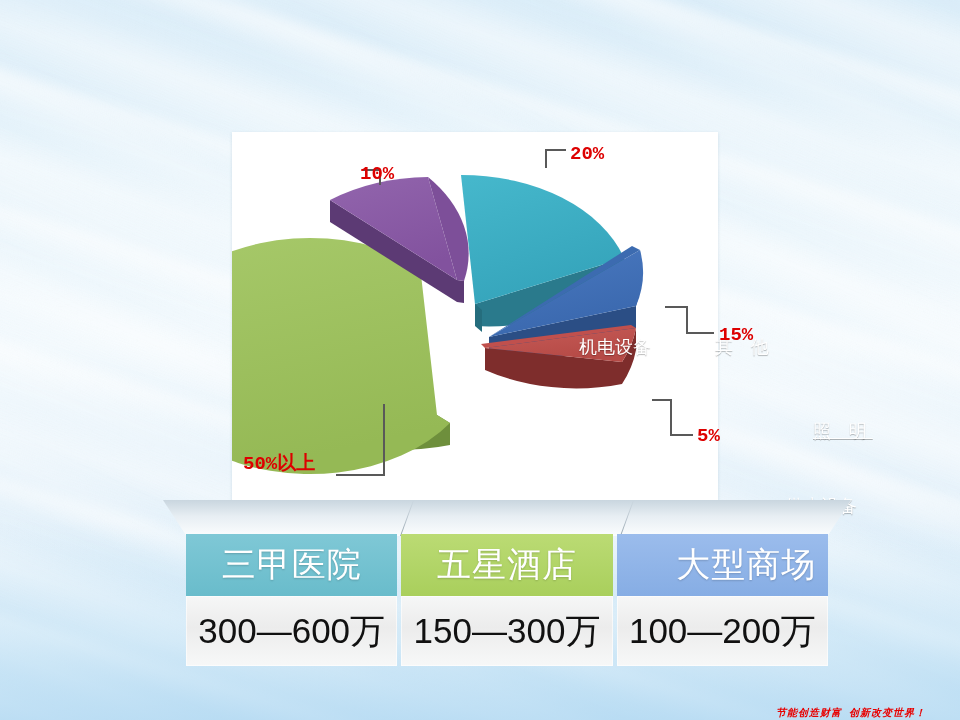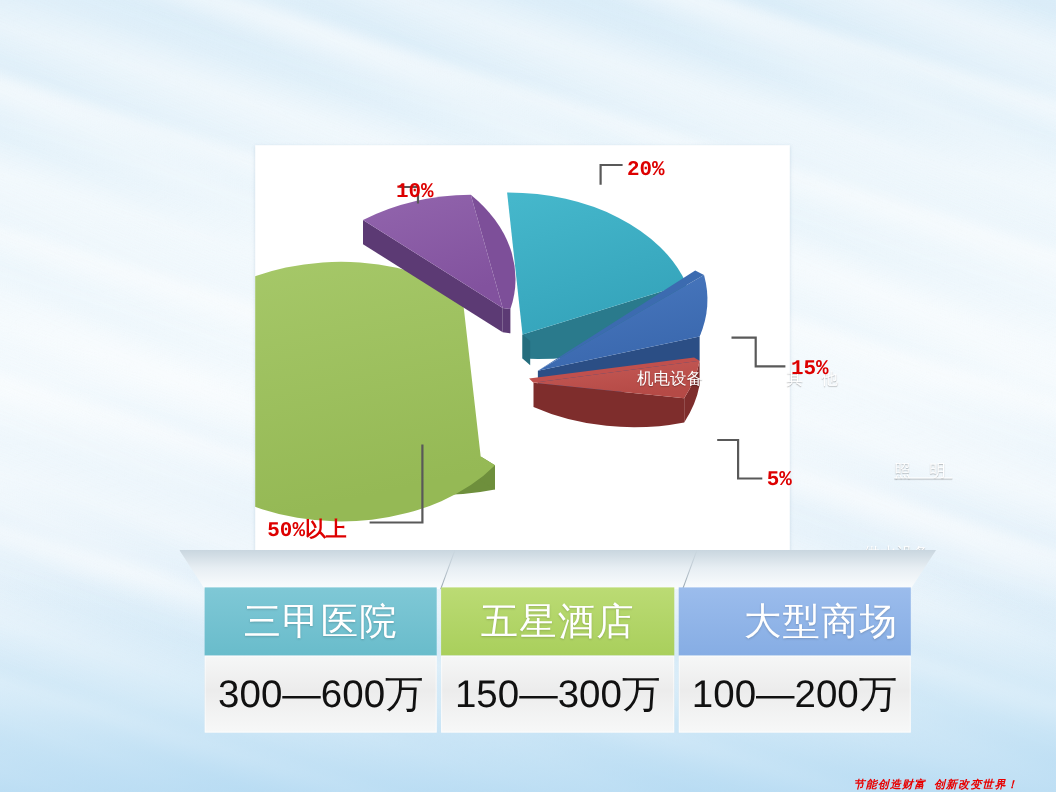--- a/index.html
+++ b/index.html
@@ -123,21 +123,21 @@
     width: 486px;
     height: 372px;
   }
   #pie-svg { position:absolute; left:0; top:0; width:486px; height:372px; }
 
   
   .slice-label {
     position: absolute;
     color: #ffffff;
     font-family: "DejaVu Serif", "Liberation Serif", serif;
-    font-size: 15px;
+    font-size: 18px;
     white-space: nowrap;
     text-shadow: 0 1px 1px rgba(0,0,0,0.28);
     pointer-events: none;
   }
   #lbl-jidian  { left: 347px; top: 203px; }
   #lbl-qita    { left: 483px; top: 203px; letter-spacing: 6px; }
   #lbl-zhaoming{ left: 581px; top: 287px; letter-spacing: 6px; text-decoration: underline; }
   #lbl-gongshui{ left: 553px; top: 362px; }
   #lbl-kongtiao{ left: 348px; top: 368px; }
 
@@ -147,21 +147,21 @@
     color: #dd0000;
     font-family: Liberation Mono, monospace;
     font-size: 19px;
     font-weight: bold;
     white-space: nowrap;
   }
   #pct-20 { left: 570px; top: 143px; }
   #pct-10 { left: 340px; top: 163px; margin-left: 20px; }
   #pct-15 { left: 719px; top: 324px; }
   #pct-5  { left: 697px; top: 425px; }
-  #pct-50 { left: 243px; top: 468px; }
+  #pct-50 { left: 243px; top: 450px; }
 
   .leader { position: absolute; pointer-events:none; }
   .leader svg { display:block; overflow: visible; }
 
   
   #table-block {
     position: absolute;
     left: 163px;
     top: 500px;
     width: 688px;

